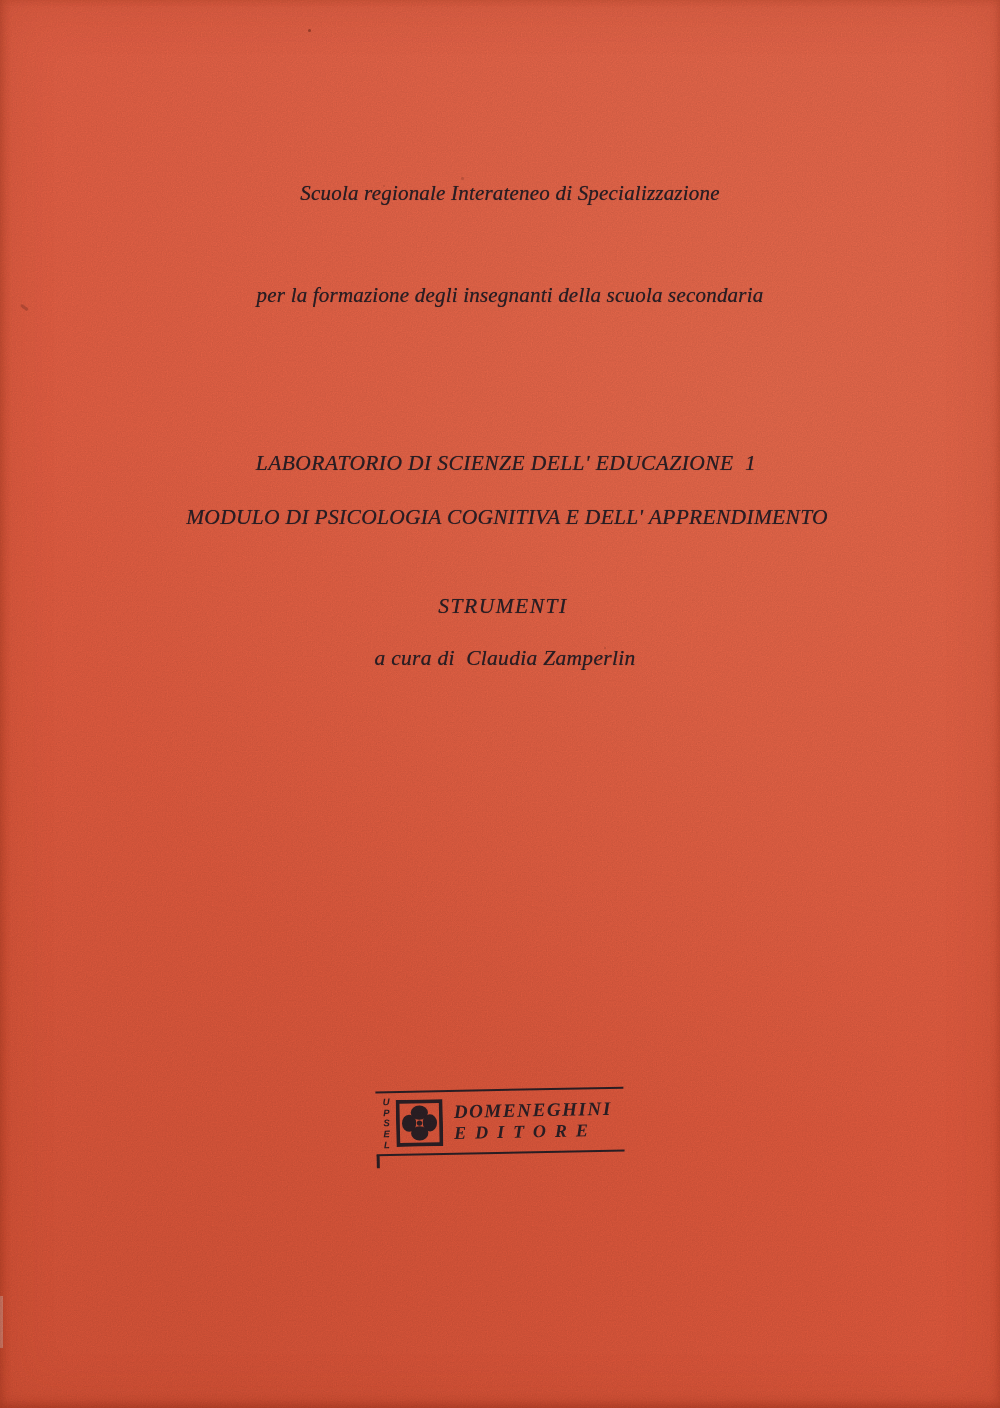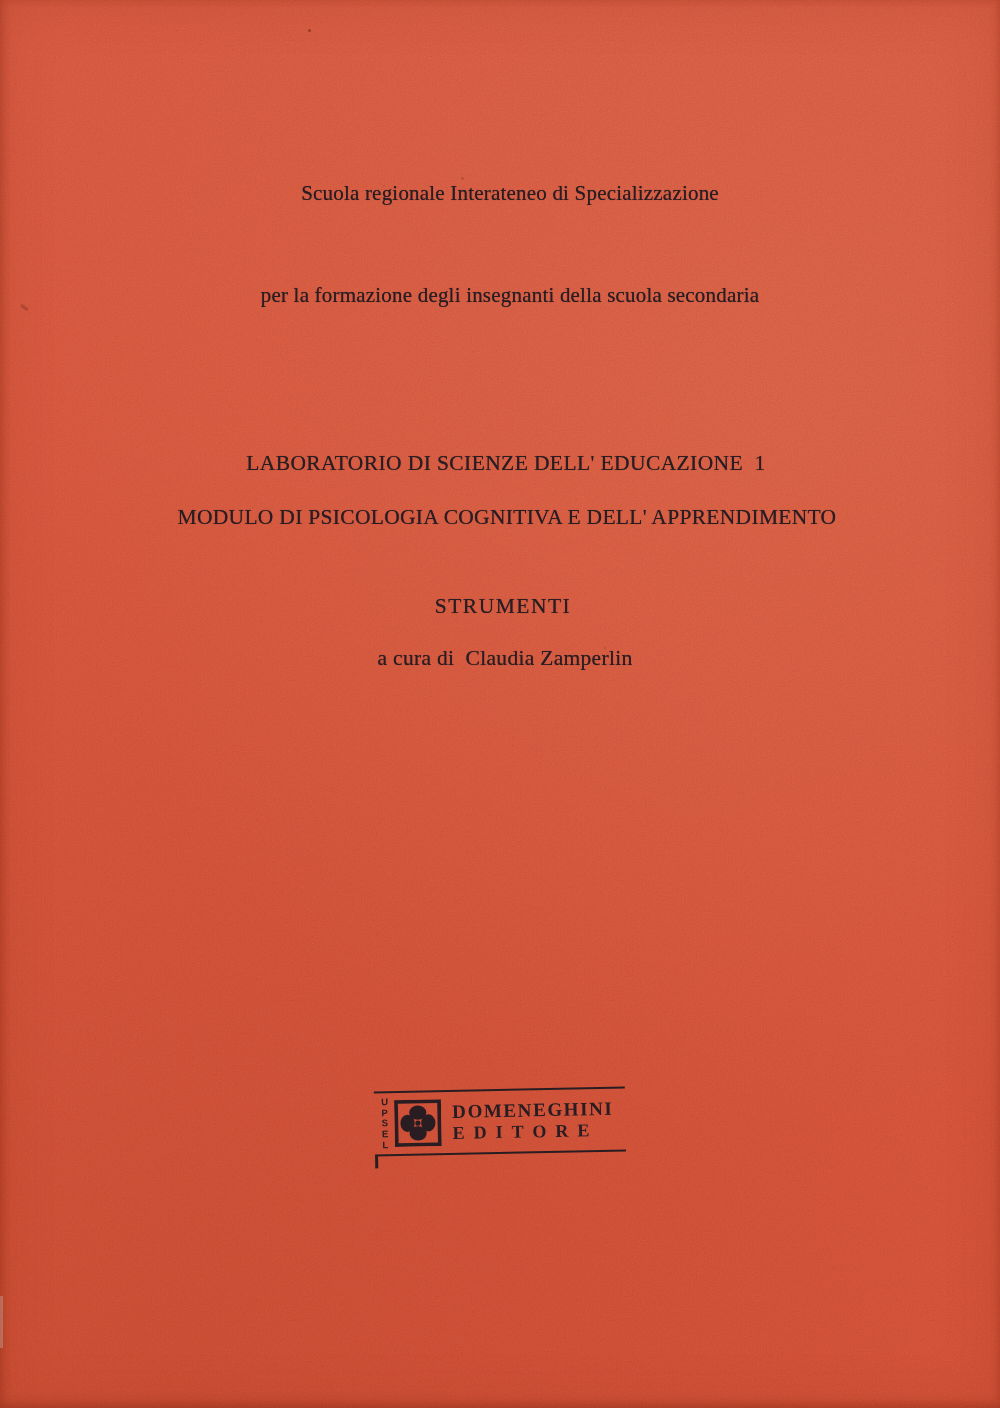--- a/index.html
+++ b/index.html
@@ -11,20 +11,21 @@
     position:relative;
     width:1000px;height:1408px;
     margin:0 auto;
     overflow:hidden;
     background:
       radial-gradient(120% 85% at 78% 28%, rgba(255,165,125,.16), rgba(255,165,125,0) 62%),
       radial-gradient(140% 120% at 18% 95%, rgba(150,40,15,.10), rgba(150,40,15,0) 55%),
       linear-gradient(180deg, #f06549 0%, var(--bg) 50%, #ea5c3f 100%);
     font-family:"Liberation Serif","DejaVu Serif",serif;
     color:var(--ink);
+    font-style:italic;
   }
   .grain{position:absolute;inset:0;opacity:.14;mix-blend-mode:multiply;pointer-events:none;}
   .vignette{
     position:absolute;inset:0;pointer-events:none;
     box-shadow:inset 0 0 55px rgba(145,45,20,.20), inset 0 -4px 10px rgba(100,25,10,.25), inset 3px 0 8px rgba(130,35,15,.16);
   }
   .txt{
     position:absolute;left:0;right:0;
     text-align:center;
     white-space:pre-wrap;

